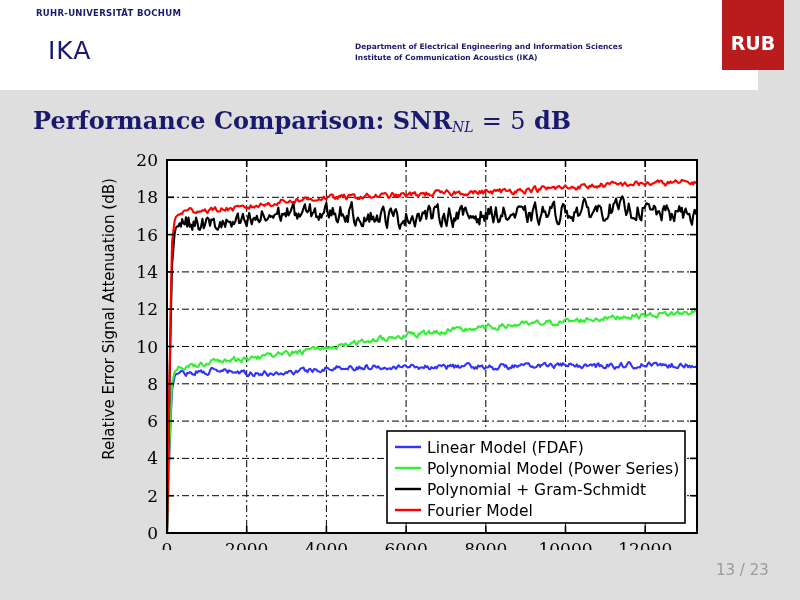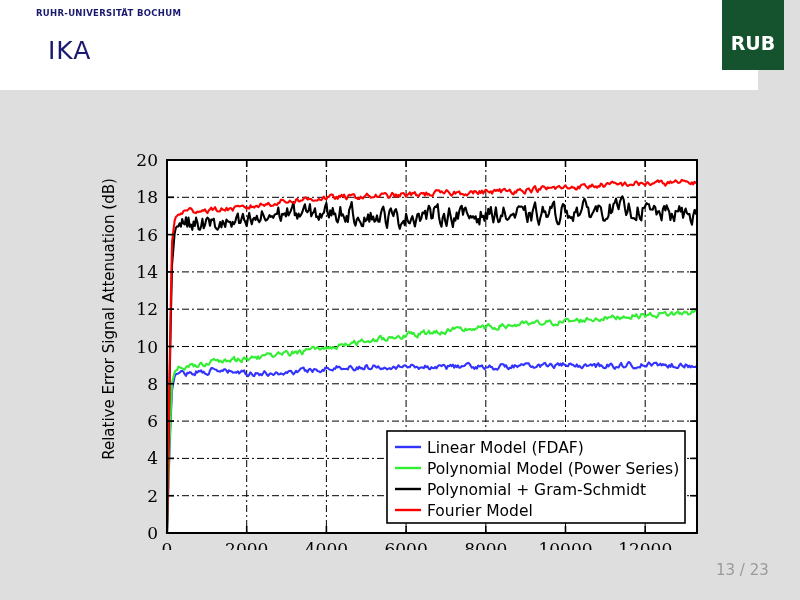--- a/index.html
+++ b/index.html
@@ -27,21 +27,21 @@
     font-family:"DejaVu Sans", sans-serif;
     font-size:25px;color:#191970;letter-spacing:1px;margin-left:12px;
   }
   .dept{
     position:absolute;left:355px;top:42px;
     font-family:"DejaVu Sans", sans-serif;
     font-size:7.5px;font-weight:bold;color:#191970;line-height:1.45;
   }
   .rub-logo{
     position:absolute;left:722px;top:0px;width:62px;height:70px;
-    background:#14532d;
+    background:#b91c1c;
   }
   .rub-logo span{
     position:absolute;left:0;right:0;top:32px;text-align:center;
     color:#ffffff;font-size:19px;font-weight:bold;
     font-family:"DejaVu Sans", sans-serif;letter-spacing:0px;
   }
 
   
   .slide-title{
     position:absolute;left:33px;top:106px;
@@ -77,25 +77,36 @@
 </head>
 <body>
 
 <div id="slide">
 
   <div class="header-white"></div>
 
   <div class="uni-name">RUHR-UNIVERSITÄT BOCHUM</div>
   <div class="ika">IKA</div>
 
+  <div class="dept">
+    <div>Department of Electrical Engineering and Information Sciences</div>
+    <div>Institute of Communication Acoustics (IKA)</div>
+  </div>
 
   <div class="rub-logo">
     <span>RUB</span>
   </div>
 
+  <div class="slide-title">
+    <span>Performance Comparison:</span>
+    <span class="math"><span>SNR</span><sub>NL</sub></span>
+    <span class="eqn">=</span>
+    <span class="eqn">5</span>
+    <span>dB</span>
+  </div>
 
   <div id="figure">
     <div class="ylabel">Relative Error Signal Attenuation (dB)</div>
     <svg id="plot" width="700" height="400">
         <rect x="107" y="10" width="530" height="373" fill="#ffffff"></rect>
         <line x1="107" y1="345.7" x2="637" y2="345.7" stroke="#000" stroke-width="1" stroke-dasharray="7,3,2,3"></line>
         <line x1="107" y1="308.4" x2="637" y2="308.4" stroke="#000" stroke-width="1" stroke-dasharray="7,3,2,3"></line>
         <line x1="107" y1="271.1" x2="637" y2="271.1" stroke="#000" stroke-width="1" stroke-dasharray="7,3,2,3"></line>
         <line x1="107" y1="233.79999999999998" x2="637" y2="233.79999999999998" stroke="#000" stroke-width="1" stroke-dasharray="7,3,2,3"></line>
         <line x1="107" y1="196.5" x2="637" y2="196.5" stroke="#000" stroke-width="1" stroke-dasharray="7,3,2,3"></line>

